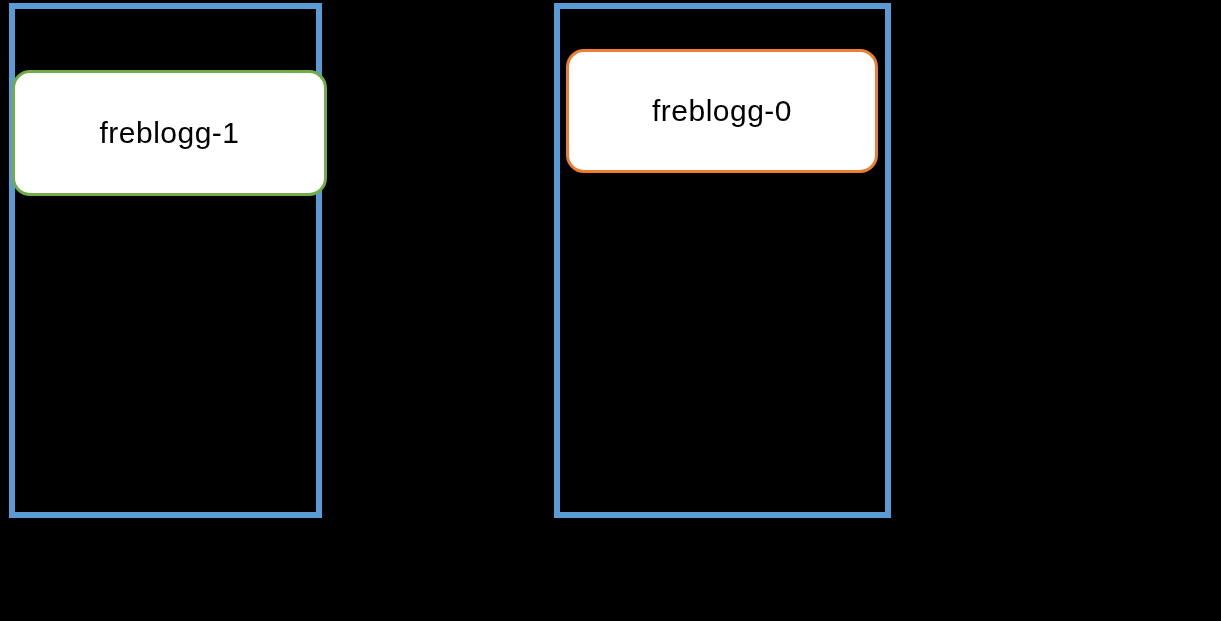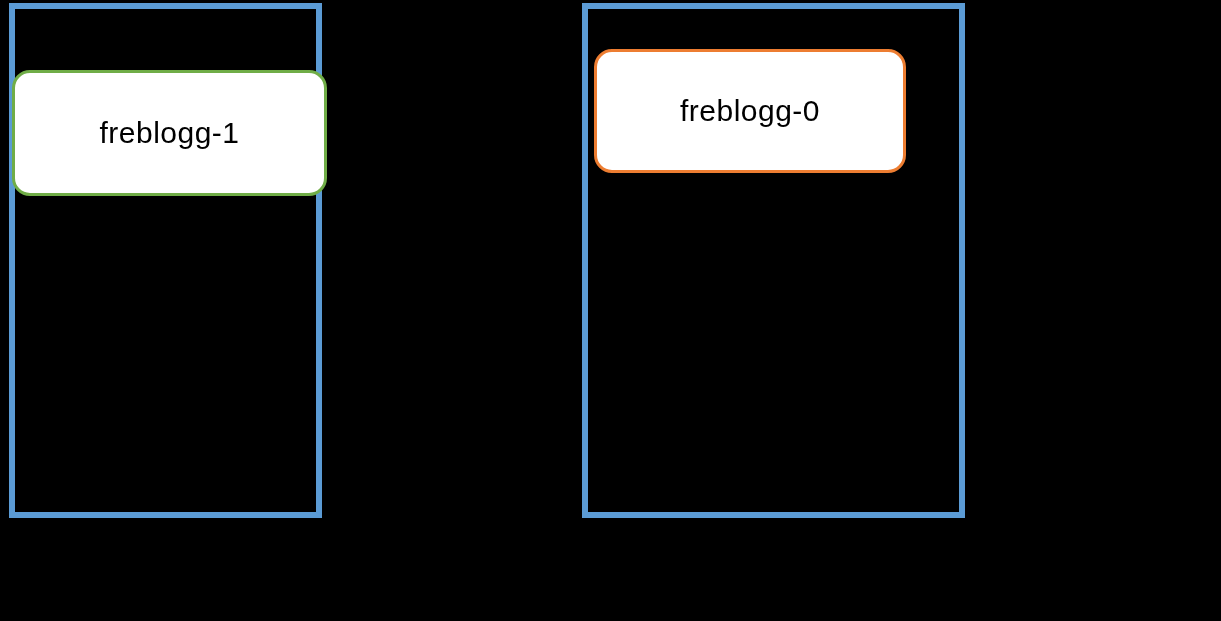--- a/index.html
+++ b/index.html
@@ -21,23 +21,23 @@
     border: 6px solid var(--node-border, #5B9BD5);
     background: transparent;
   }
   .node-1 {
     left: 9px;
     top: 3px;
     width: 313px;
     height: 515px;
   }
   .node-2 {
-    left: 582px;
+    left: 554px;
     top: 3px;
-    width: 383px;
+    width: 337px;
     height: 515px;
   }
   .pod {
     position: absolute;
     box-sizing: border-box;
     background: var(--pod-fill, #FFFFFF);
     border-radius: 18px;
     display: flex;
     align-items: center;
     justify-content: center;

